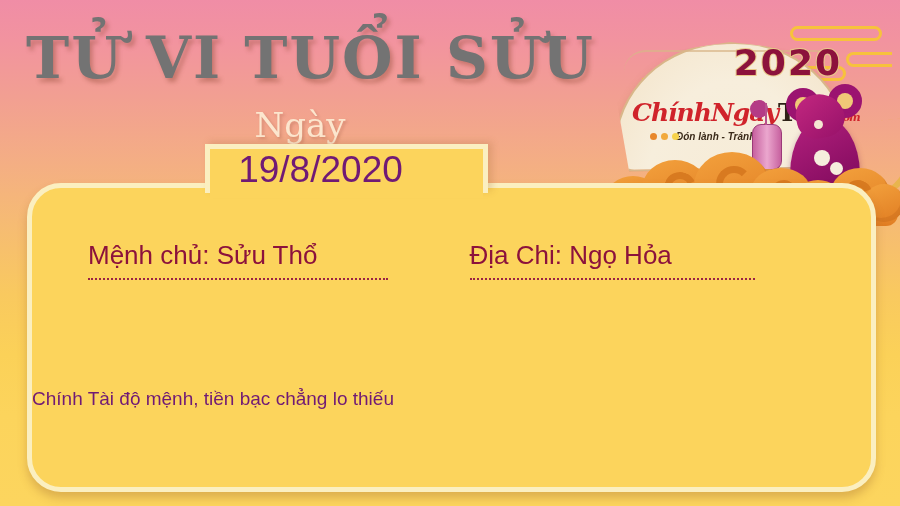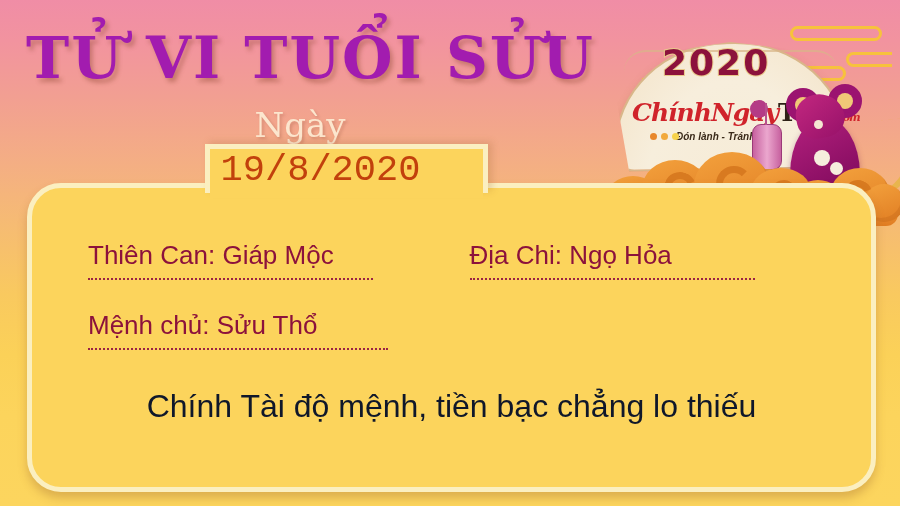--- a/index.html
+++ b/index.html
@@ -21,21 +21,21 @@
 
   
   .title-wrap{
     position:absolute; left:0; top:28px; width:600px;
     text-align:center; pointer-events:none;
   }
   .main-title{
     font-family:"DejaVu Serif", serif;
     font-size:58px; font-weight:bold;
     letter-spacing:2px;
-    color:#a21caf;
+    color:#737373;
     text-shadow:3px 4px 4px rgba(150,80,60,.45);
     line-height:1.05;
     white-space:nowrap;
     padding-left:21px;
   }
   .sub-ngay{
     font-family:"DejaVu Serif", serif;
     font-size:34px;
     color:#FCE6CE;
     margin-top:16px;
@@ -64,23 +64,23 @@
   }
   .date-notch::after{
     content:"";
     position:absolute; left:0; right:0; bottom:-5px; height:5px;
     background:#FCD45C;
   }
   .date-text{
     position:absolute;
     left:173px; top:-42px; width:231px; height:48px;
     display:flex; align-items:center; justify-content:center;
-    font-family:Liberation Mono, monospace;
+    font-family:Liberation Sans, sans-serif;
     font-size:37px;
-    color:#c2410c;
+    color:#701a75;
     z-index:4;
     letter-spacing:0px;
   }
 
   
   .rows{
     position:absolute; left:0; top:52px; width:100%;
     display:flex; flex-wrap:wrap;
     padding:0 38px;
   }
@@ -95,24 +95,24 @@
     color:#8C123C;
     white-space:nowrap;
     padding-bottom:7px;
     border-bottom:2px dotted #9A2345;
     display:inline-block;
     min-width:300px;
   }
   .cell.right .txt{ min-width:285px; }
   .footer-line{
     position:absolute; left:0; right:0; top:200px;
-    text-align:center;
+    text-align:left;
     font-family:"Liberation Sans", sans-serif;
-    font-size:32px;
-    color:#0f172a;
+    font-size:19px;
+    color:#701a75;
     white-space:nowrap;
   }
 
   
   .badge{
     position:absolute; right:0; top:0; width:300px; height:225px;
     pointer-events:none;
   }
 
   
@@ -143,21 +143,21 @@
   .fan-rim{
     position:absolute; left:24px; top:50px;
     width:214px; height:22px;
     border-top:2px solid #D9B689;
     border-radius:110px 110px 0 0;
     opacity:.7;
   }
 
   .year{
     position:absolute; left:62px; top:42px; width:180px;
-    text-align:left;
+    text-align:right;
     font-family:"DejaVu Sans", sans-serif;
     font-weight:bold; font-size:36px;
     letter-spacing:2px;
     color:#8C123C;
     -webkit-text-stroke:2px #E9C98B;
     paint-order:stroke fill;
   }
 
   
   .logo{
@@ -358,25 +358,22 @@
     <div class="swirl w4"></div>
     <div class="swirl w5"></div>
   </div>
 </div>
 
 <div class="card">
   <div class="date-notch"></div>
   <div class="date-text">19/8/2020</div>
 
   <div class="rows">
-    <div class="cell right">
-      <span class="txt">Thiên Can: Giáp Mộc</span>
+    <div class="cell left">
+      <span class="txt">Mệnh chủ: Sửu Thổ</span>
     </div>
     <div class="cell right">
       <span class="txt">Địa Chi: Ngọ Hỏa</span>
     </div>
-    <div class="cell left">
-      <span class="txt">Mệnh chủ: Sửu Thổ</span>
-    </div>
   </div>
 
   <div class="footer-line">Chính Tài độ mệnh, tiền bạc chẳng lo thiếu</div>
 </div>
 
 </body></html>

